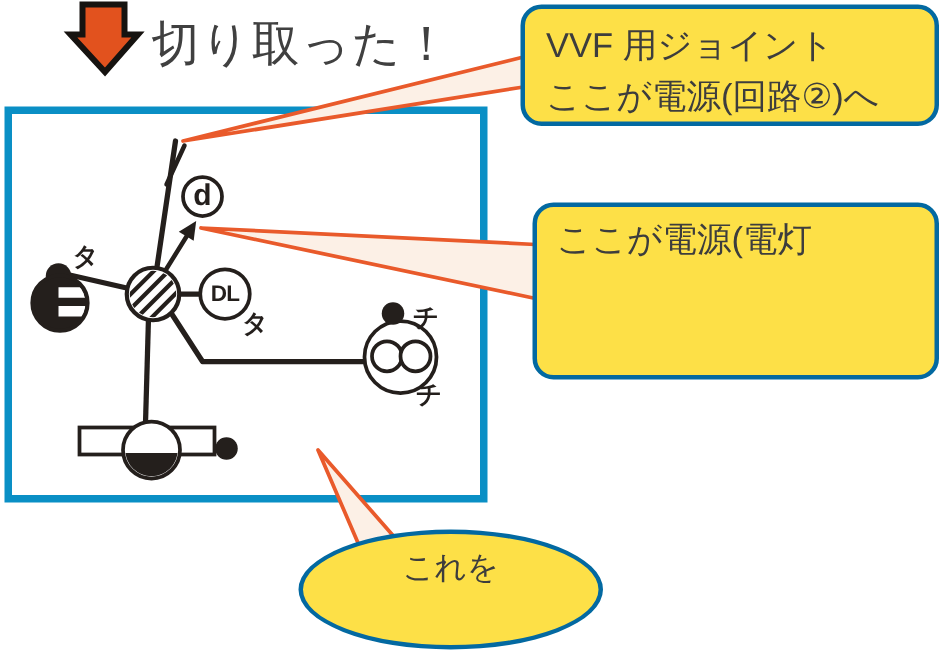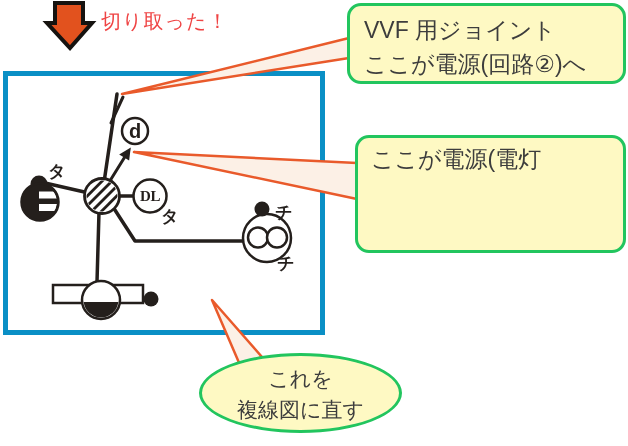--- a/index.html
+++ b/index.html
@@ -5,33 +5,33 @@
   html,body { margin:0; padding:0; background:#fff; }
   .stage {
     position:relative; width:628px; height:446px; background:#ffffff;
     font-family:"Liberation Sans","DejaVu Sans",sans-serif; overflow:hidden;
     color:#241f1c;
   }
   svg.layer { position:absolute; left:0; top:0; }
 
   .caption {
     position:absolute; left:101px; top:8px;
-    font-size:20px; letter-spacing:1px; color:#ef4444; white-space:nowrap;
+    font-size:32px; letter-spacing:1px; color:#404040; white-space:nowrap;
   }
 
   .dlabel {
     position:absolute; transform:translate(-50%,-50%);
     font-weight:bold; font-size:17px; color:#241f1c; white-space:nowrap;
   }
   .dlabel.dl   { font-size:15px; letter-spacing:-0.5px; }
   .dlabel.dsym { font-size:20px; font-weight:600; }
 
   .callout {
     position:absolute; box-sizing:border-box;
-    background:#fef9c3; border:3px solid #22c55e; border-radius:14px;
+    background:#fde047; border:3px solid #0369a1; border-radius:14px;
     color:#3d3d3d;
   }
   .c1 { left:347px; top:3px;   width:279px; height:81px;  padding:7px 6px 0 14px; font-size:23px; line-height:34px; }
   .c2 { left:355px; top:135px; width:271px; height:118px; padding:3px 8px 0 13px; font-size:23px; line-height:36px; }
   .oval {
     left:199px; top:353px; width:203px; height:80px; border-radius:50%;
     text-align:center; font-size:21px; line-height:31px; padding-top:7px;
   }
   .circled-d {
     display:inline-block; box-sizing:border-box;
@@ -122,32 +122,31 @@
       <polygon points="122,94 349,38 349,58"></polygon>
       <polygon points="134,152 357,163 357,199"></polygon>
       <polygon points="212,300 240,365 262,357"></polygon>
     </g>
   </svg>
 
   <div class="caption">切り取った！</div>
 
   <div class="dlabel" style="left:57px;  top:171px;">タ</div>
   <div class="dlabel dsym" style="left:135px; top:131px;">d</div>
-  <div class="dlabel dl" style="left:150px; top:196px;font-family:Liberation Serif, serif;">DL</div>
+  <div class="dlabel dl" style="left:150px; top:196px;">DL</div>
   <div class="dlabel" style="left:170px; top:216px;">タ</div>
   <div class="dlabel" style="left:284px; top:212px;">チ</div>
   <div class="dlabel" style="left:286px; top:263px;">チ</div>
 
   <div class="callout c1">
     <div class="line">VVF 用ジョイント</div>
     <div class="line">ここが電源(回路②)へ</div>
   </div>
 
   <div class="callout c2">
     <div class="line">ここが電源(電灯</div>
   </div>
 
   <div class="callout oval">
     <div class="line">これを</div>
-    <div class="line">複線図に直す</div>
   </div>
 
 </div>
 
 </body></html>

